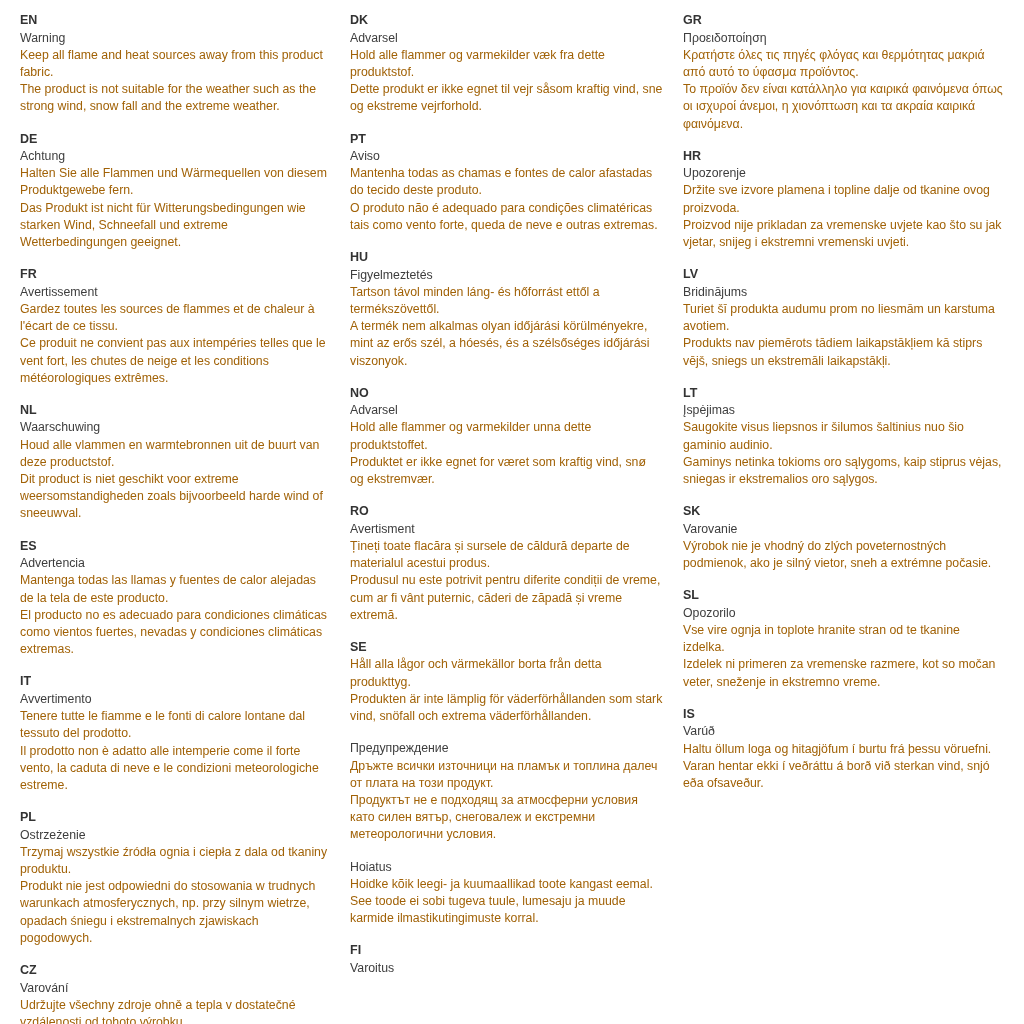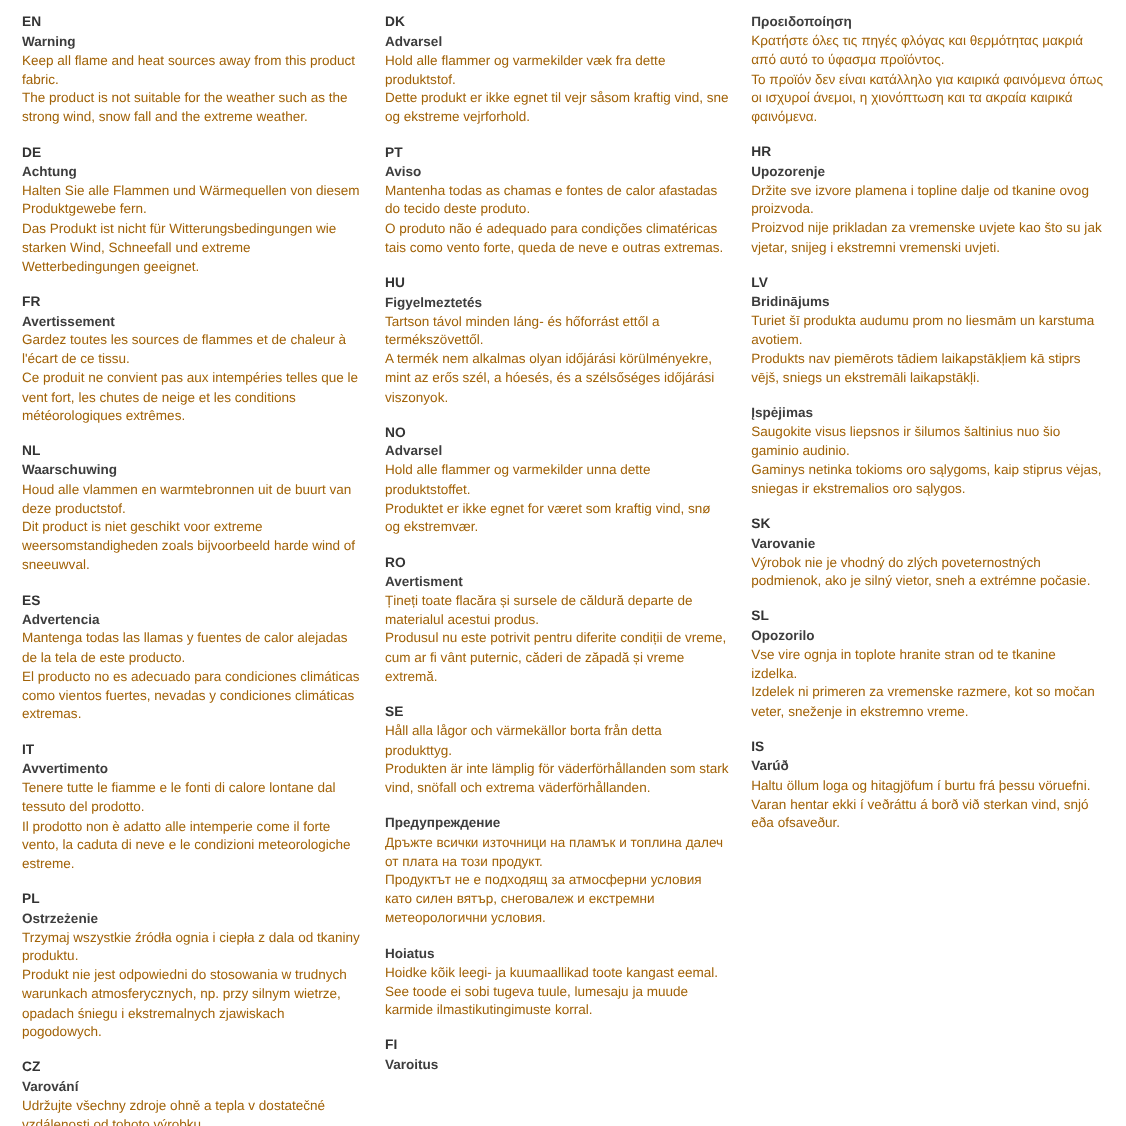--- a/index.html
+++ b/index.html
@@ -36,21 +36,20 @@
   .code {
     font-weight: 700;
     font-size: 12.5px;
     line-height: 1.4;
     color: #333333;
   }
   .heading {
     font-size: 12.3px;
     line-height: 1.4;
     color: #3d3d3d;
-    font-weight: bold;
   }
   .para {
     margin: 0;
     font-size: 12.3px;
     line-height: 1.4;
     color: #a16207;
   }
 </style>
 </head>
 <body>
@@ -151,37 +150,39 @@
         <p class="para">Hoidke kõik leegi- ja kuumaallikad toote kangast eemal.</p>
         <p class="para">See toode ei sobi tugeva tuule, lumesaju ja muude karmide ilmastikutingimuste korral.</p>
       </article>
       <article class="block">
         <div class="code">FI</div>
         <div class="heading">Varoitus</div>
       </article>
     </section>
   <section class="col c3">
       <article class="block">
+        <div class="code">GR</div>
         <div class="heading">Προειδοποίηση</div>
         <p class="para">Κρατήστε όλες τις πηγές φλόγας και θερμότητας μακριά από αυτό το ύφασμα προϊόντος.</p>
         <p class="para">Το προϊόν δεν είναι κατάλληλο για καιρικά φαινόμενα όπως οι ισχυροί άνεμοι, η χιονόπτωση και τα ακραία καιρικά φαινόμενα.</p>
       </article>
       <article class="block">
         <div class="code">HR</div>
         <div class="heading">Upozorenje</div>
         <p class="para">Držite sve izvore plamena i topline dalje od tkanine ovog proizvoda.</p>
         <p class="para">Proizvod nije prikladan za vremenske uvjete kao što su jak vjetar, snijeg i ekstremni vremenski uvjeti.</p>
       </article>
       <article class="block">
         <div class="code">LV</div>
         <div class="heading">Bridinājums</div>
         <p class="para">Turiet šī produkta audumu prom no liesmām un karstuma avotiem.</p>
         <p class="para">Produkts nav piemērots tādiem laikapstākļiem kā stiprs vējš, sniegs un ekstremāli laikapstākļi.</p>
       </article>
       <article class="block">
+        <div class="code">LT</div>
         <div class="heading">Įspėjimas</div>
         <p class="para">Saugokite visus liepsnos ir šilumos šaltinius nuo šio gaminio audinio.</p>
         <p class="para">Gaminys netinka tokioms oro sąlygoms, kaip stiprus vėjas, sniegas ir ekstremalios oro sąlygos.</p>
       </article>
       <article class="block">
         <div class="code">SK</div>
         <div class="heading">Varovanie</div>
         <p class="para">Výrobok nie je vhodný do zlých poveternostných podmienok, ako je silný vietor, sneh a extrémne počasie.</p>
       </article>
       <article class="block">

